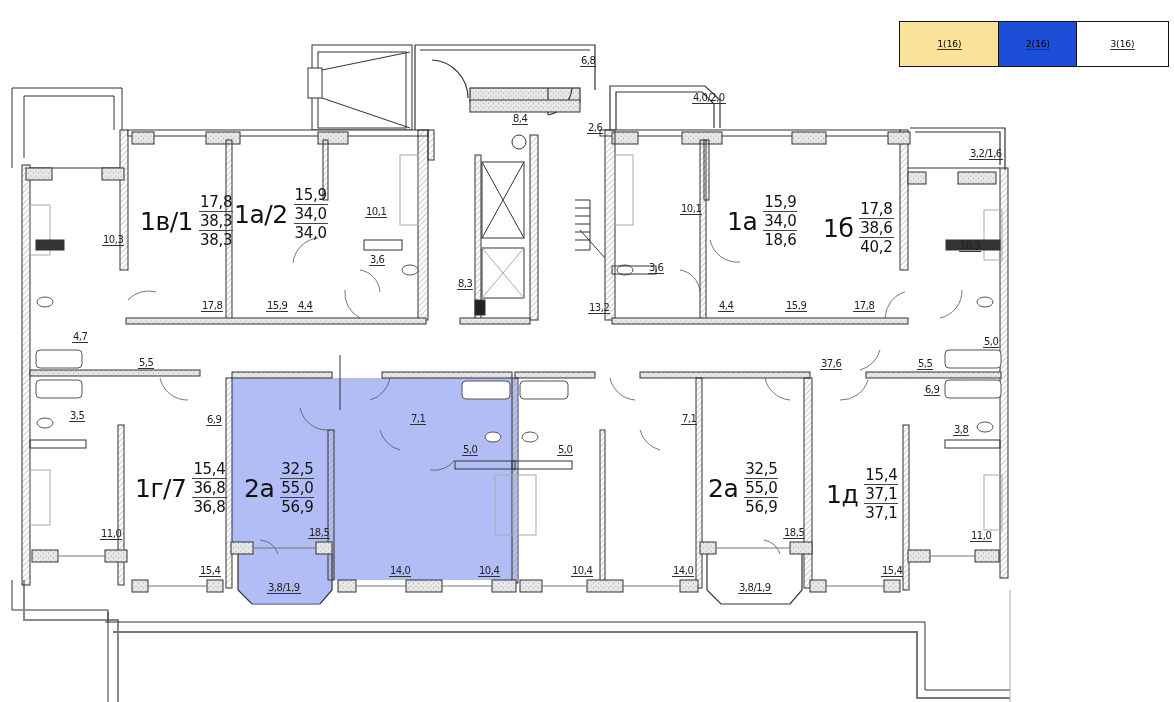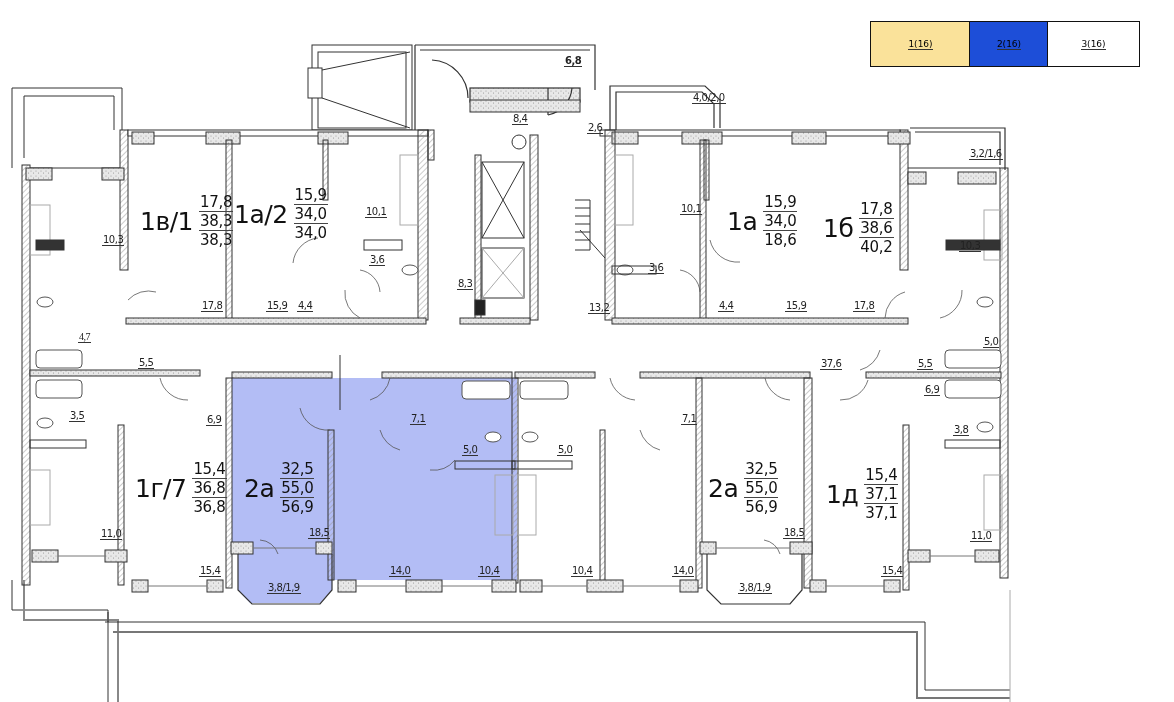--- a/index.html
+++ b/index.html
@@ -4,21 +4,21 @@
 <style>
   html,body{margin:0;padding:0;background:#fff;}
   body{width:1174px;height:702px;position:relative;overflow:hidden;font-family:"DejaVu Sans Condensed","DejaVu Sans",sans-serif;}
   svg{position:absolute;left:0;top:0;}
   .lbl{position:absolute;font-size:10px;color:#222;border-bottom:1px solid #333;line-height:11px;padding:0 1px;white-space:nowrap;font-family:"DejaVu Sans",sans-serif;letter-spacing:-0.5px;}
   .apt{position:absolute;display:flex;align-items:center;gap:6px;font-family:"DejaVu Sans",sans-serif;color:#111;}
   .apt .code{font-size:25px;letter-spacing:-0.5px;}
   .apt .nums{display:flex;flex-direction:column;align-items:flex-end;}
   .apt .nums span{font-size:15px;line-height:18px;padding:0 1px;letter-spacing:-0.3px;}
   .apt .nums span.u{border-bottom:1px solid #444;}
-  .mini{position:absolute;left:870px;top:8px;width:214px;height:60px;}
+  .mini{position:absolute;left:899px;top:8px;width:214px;height:60px;}
   .mini .sec{position:absolute;top:13px;height:46px;border:1.5px solid #111;box-sizing:border-box;display:flex;align-items:center;justify-content:center;font-size:9px;font-family:"DejaVu Sans",sans-serif;cursor:pointer;}
   .mini .sec span{border-bottom:1px solid #333;line-height:10px;}
 </style>
 </head>
 <body>
 
 <svg width="1174" height="702" viewBox="0 0 1174 702">
   <defs>
     <pattern id="hatch" width="4" height="4" patternUnits="userSpaceOnUse" patternTransform="rotate(45)">
       <line x1="0" y1="0" x2="0" y2="4" stroke="#999" stroke-width="1"></line>
@@ -334,27 +334,27 @@
   <span class="code">1д</span>
   <div class="nums">
       <span class="u">15,4</span>
       <span class="u">37,1</span>
       <span>37,1</span>
     </div>
 </div>
 
 <span class="lbl" style="left:102px;top:234px;">10,3</span>
 <span class="lbl" style="left:201px;top:300px;">17,8</span>
-<span class="lbl" style="left:78px;top:331px;font-family:Liberation Serif, serif;">4,7</span>
+<span class="lbl" style="left:72px;top:331px;">4,7</span>
 <span class="lbl" style="left:138px;top:357px;">5,5</span>
 <span class="lbl" style="left:266px;top:300px;">15,9</span>
 <span class="lbl" style="left:297px;top:300px;">4,4</span>
 <span class="lbl" style="left:365px;top:206px;">10,1</span>
 <span class="lbl" style="left:369px;top:254px;">3,6</span>
-<span class="lbl" style="left:564px;top:55px;font-weight:bold;">6,8</span>
+<span class="lbl" style="left:580px;top:55px;">6,8</span>
 <span class="lbl" style="left:512px;top:113px;">8,4</span>
 <span class="lbl" style="left:587px;top:122px;">2,6</span>
 <span class="lbl" style="left:457px;top:278px;">8,3</span>
 <span class="lbl" style="left:588px;top:302px;">13,2</span>
 <span class="lbl" style="left:648px;top:92px;margin-left:44px;">4,0/2,0</span>
 <span class="lbl" style="left:680px;top:203px;">10,1</span>
 <span class="lbl" style="left:648px;top:262px;">3,6</span>
 <span class="lbl" style="left:718px;top:300px;">4,4</span>
 <span class="lbl" style="left:785px;top:300px;">15,9</span>
 <span class="lbl" style="left:853px;top:300px;">17,8</span>

